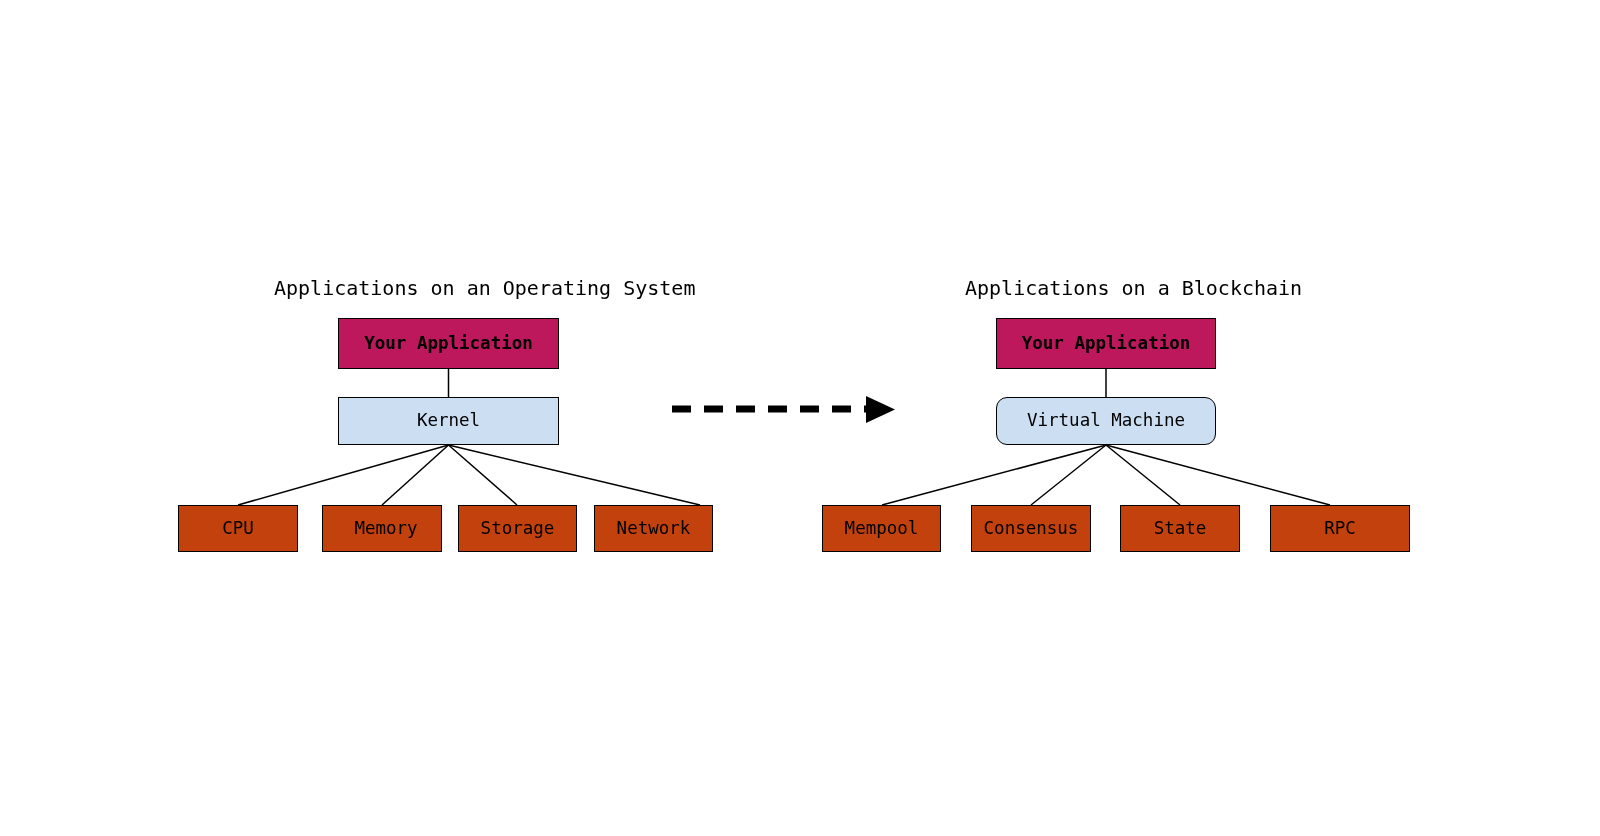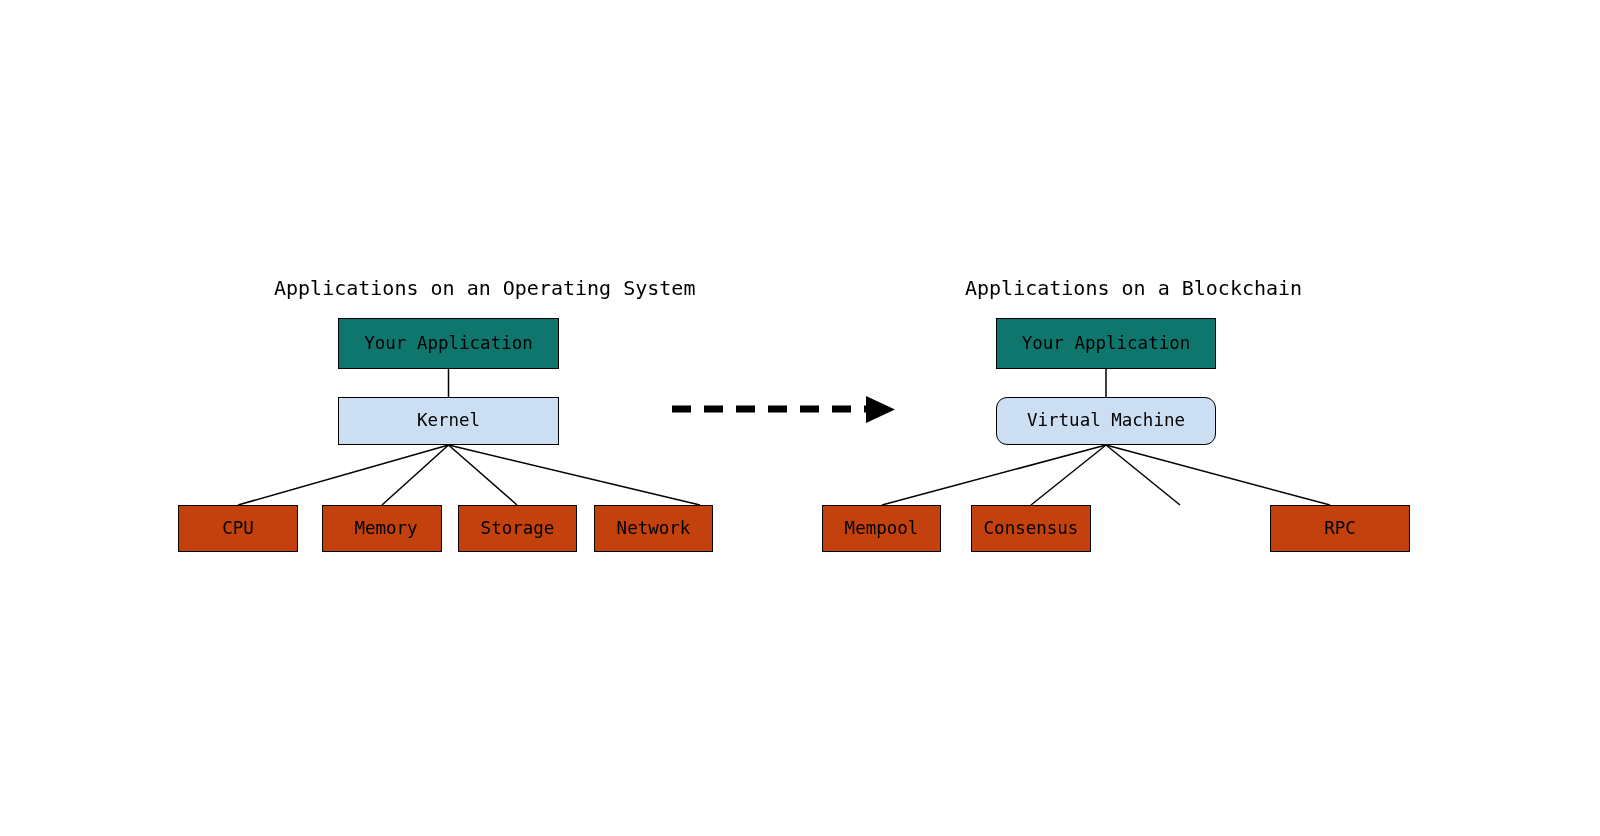--- a/index.html
+++ b/index.html
@@ -43,21 +43,21 @@
     box-sizing: border-box;
     border: 1.6px solid #000000;
     display: flex;
     align-items: center;
     justify-content: center;
     font-size: 17.5px;
     line-height: 1;
     color: #000000;
     white-space: nowrap;
   }
-  .node-app   { background: #0f766e; }
+  .node-app   { background: #be185d; font-weight: bold; }
   .node-core  { background: #CBDEF2; }
   .node-leaf  { background: #c2410c; }
 </style>
 </head>
 <body>
 
 <div id="diagram-root">
 
   <svg class="edge-layer" viewBox="0 0 1600 836">
 
@@ -111,17 +111,20 @@
   <div class="node node-core" style="left:996px; top:397px; width:220px; height:48px;border-radius:11px;">
     <span>Virtual Machine</span>
   </div>
 
   <div class="node node-leaf" style="left:822px; top:505px; width:119px; height:47px;">
     <span>Mempool</span>
   </div>
   <div class="node node-leaf" style="left:971px; top:505px; width:120px; height:47px;">
     <span>Consensus</span>
   </div>
+  <div class="node node-leaf" style="left:1120px; top:505px; width:120px; height:47px;">
+    <span>State</span>
+  </div>
   <div class="node node-leaf" style="left:1270px; top:505px; width:140px; height:47px;">
     <span>RPC</span>
   </div>
 
 </div>
 
 </body></html>

